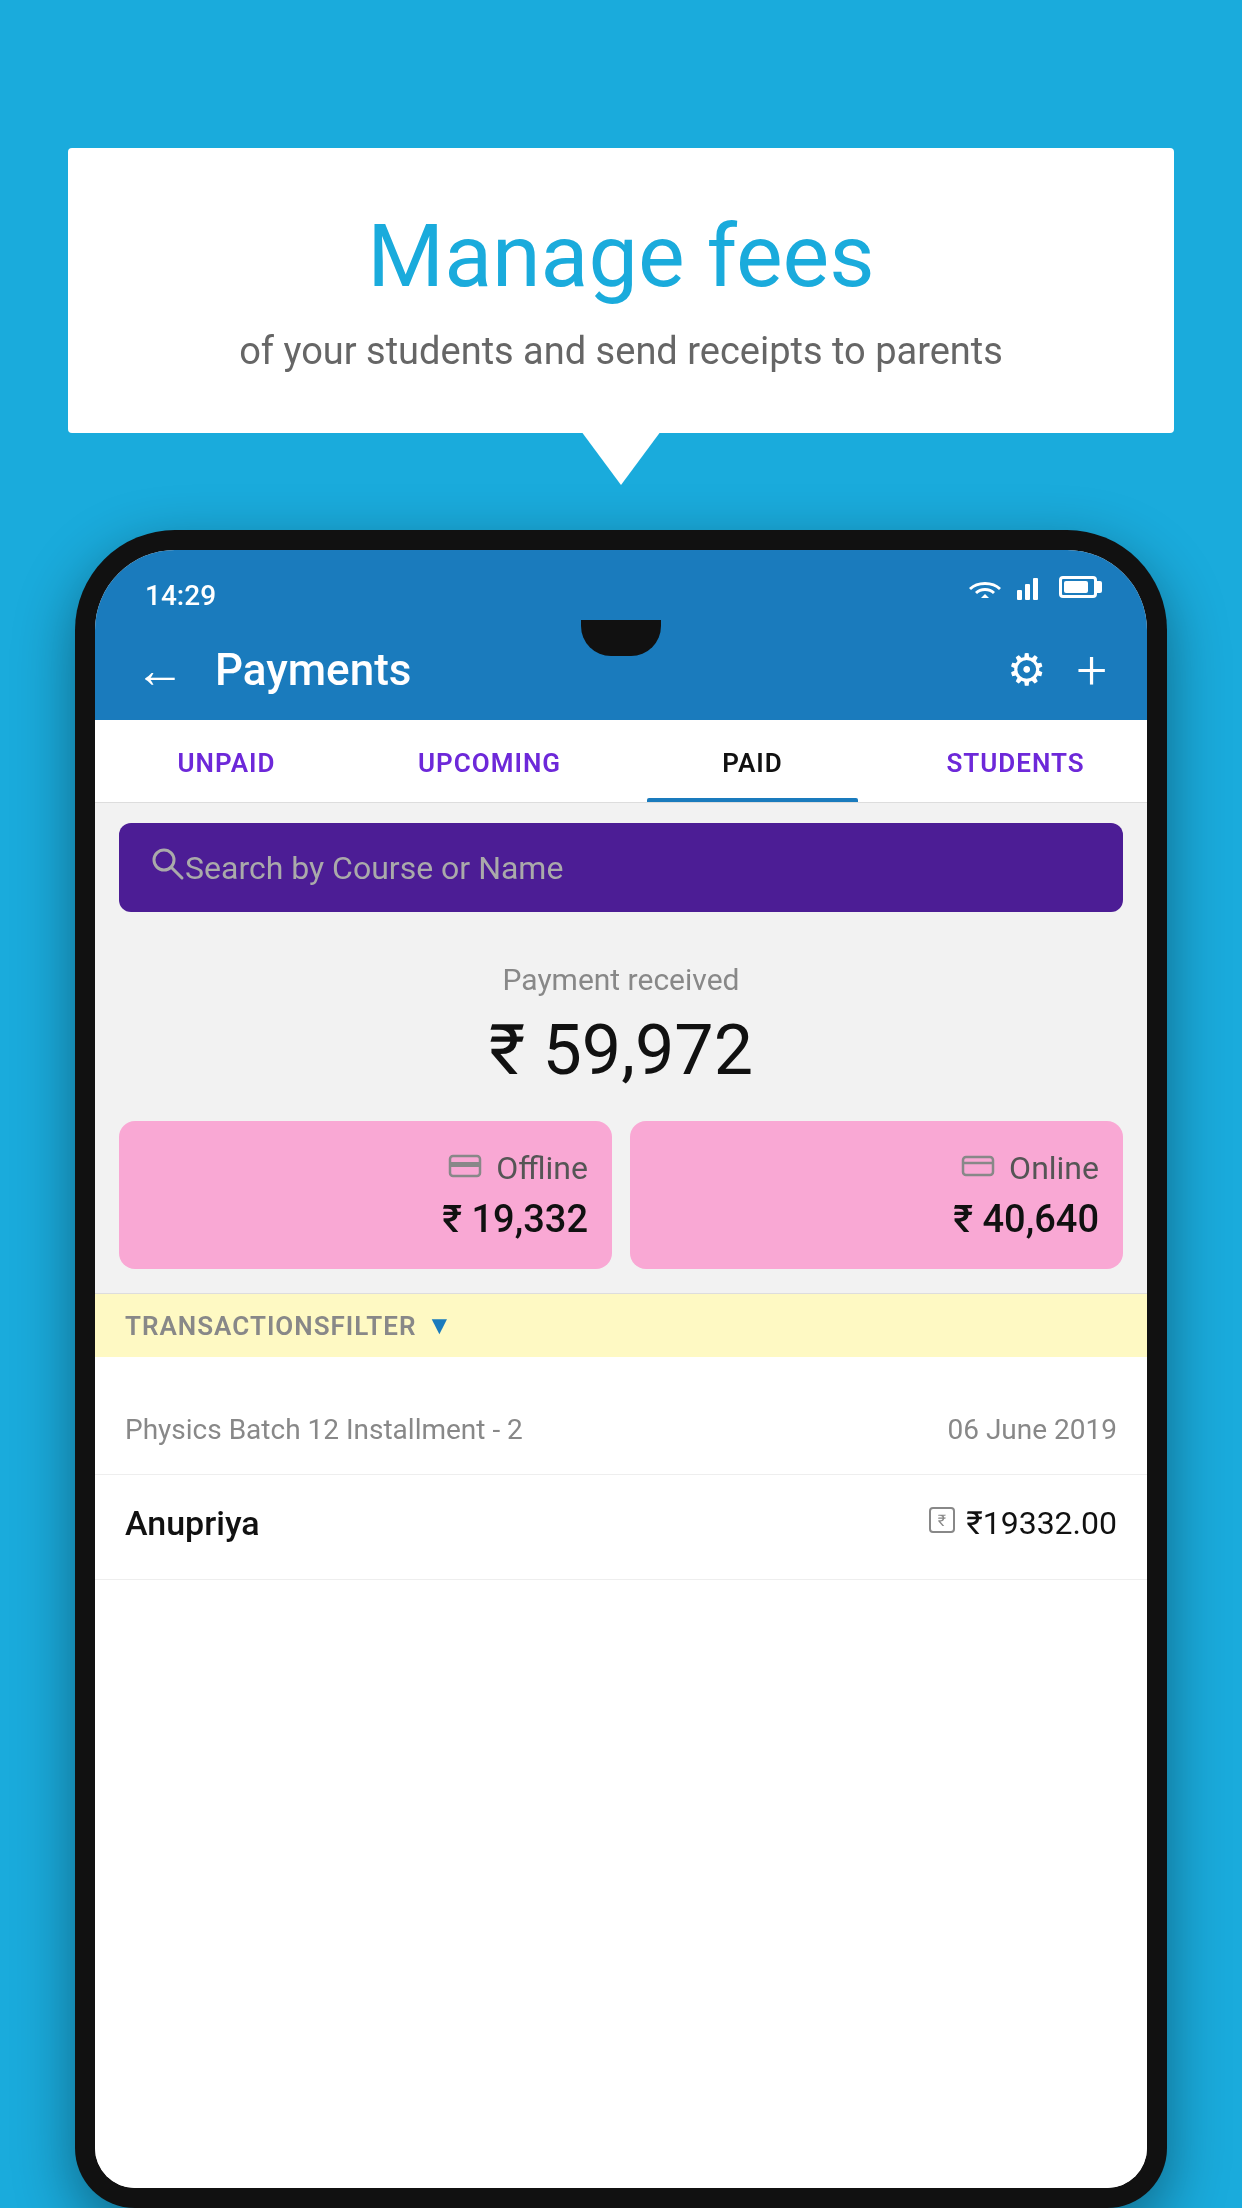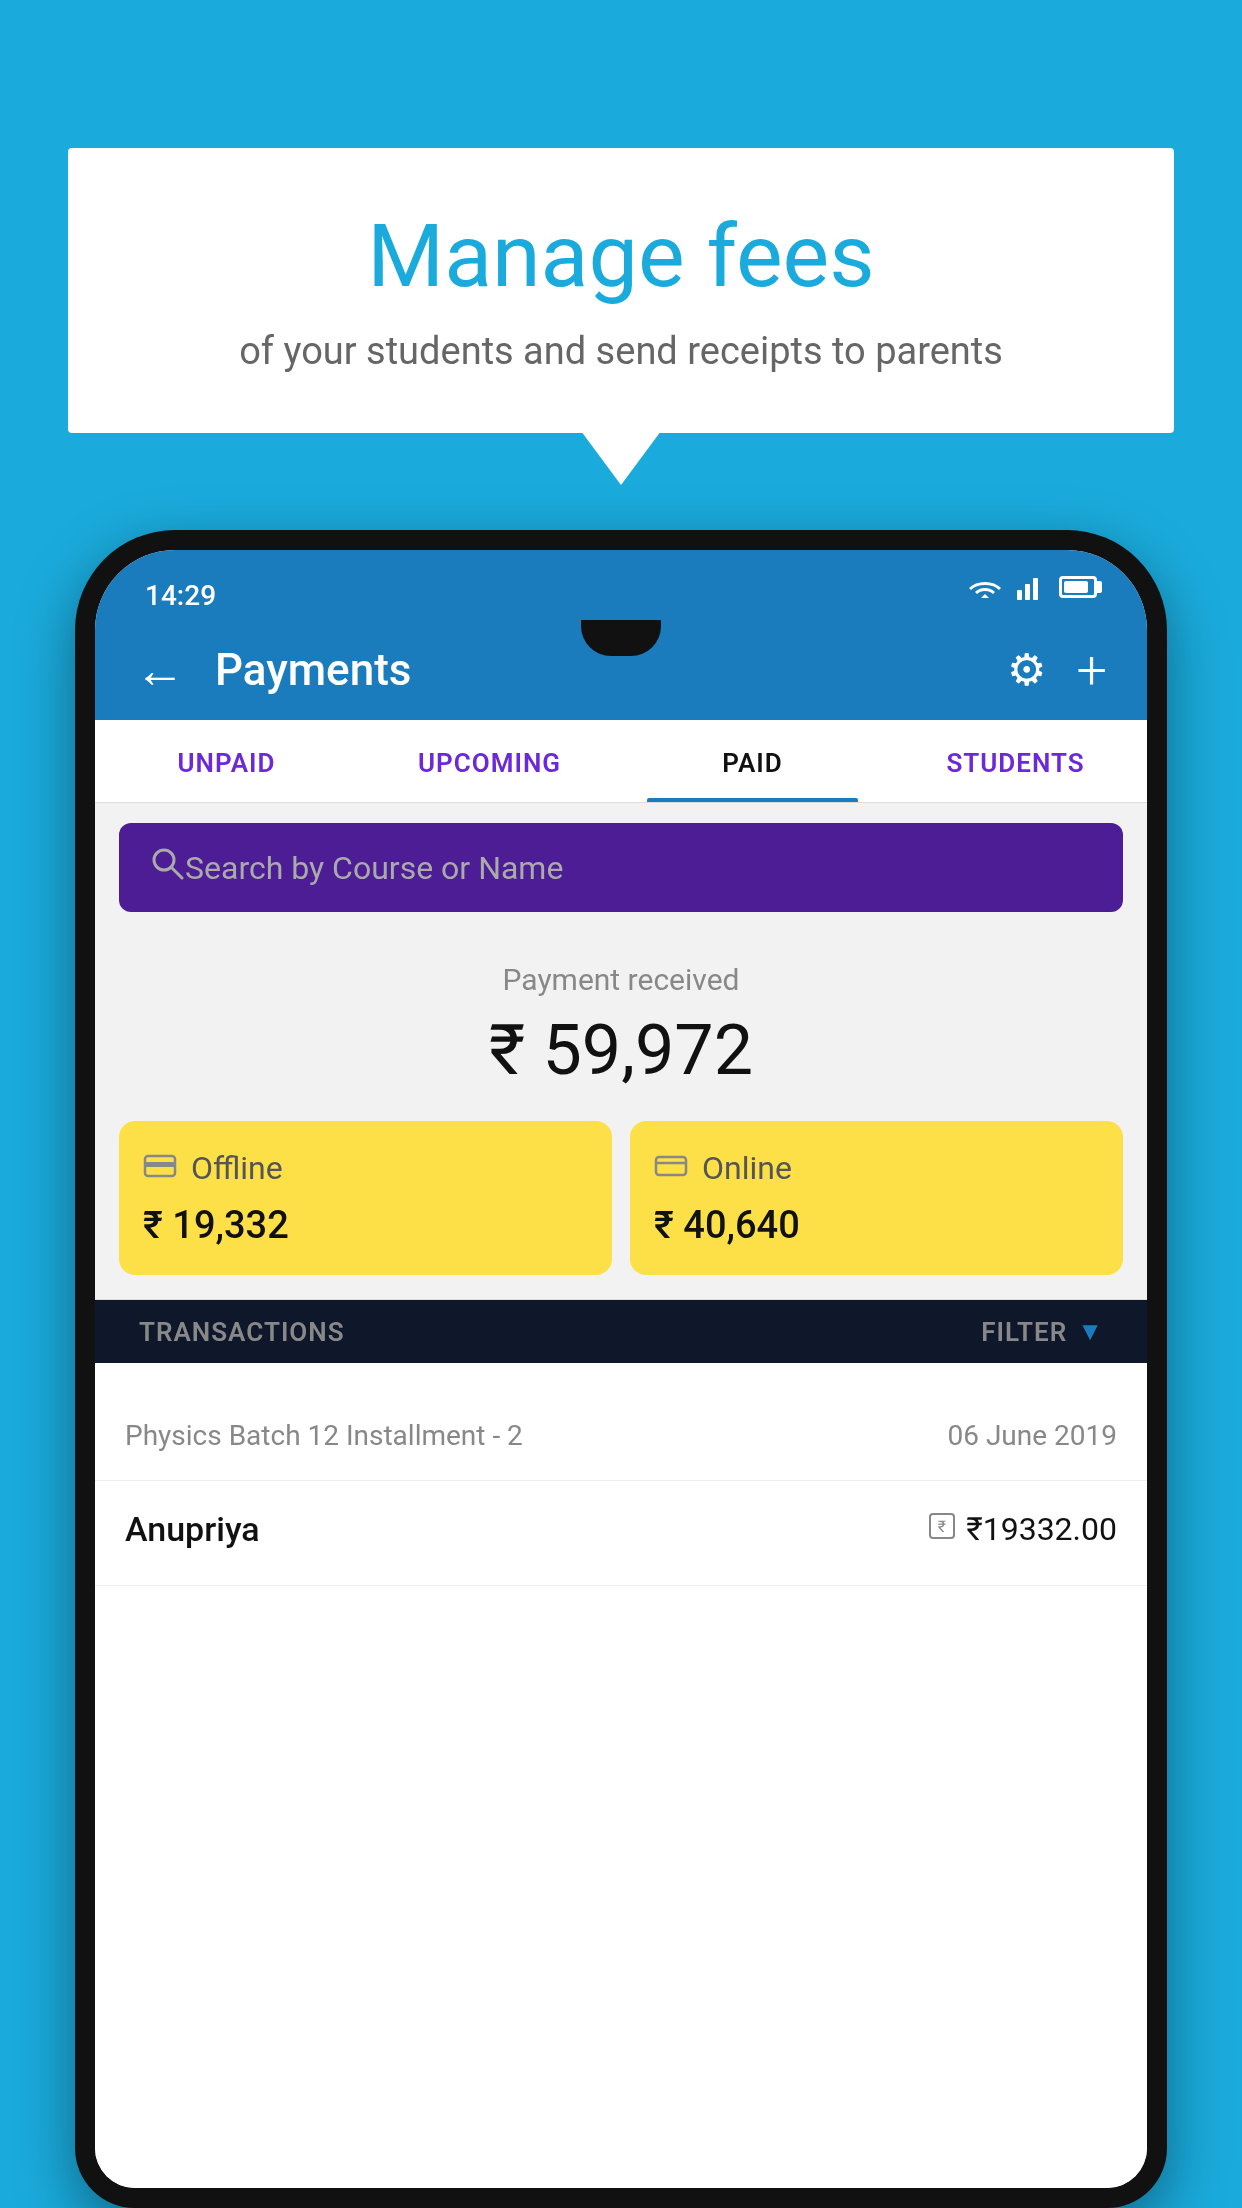--- a/index.html
+++ b/index.html
@@ -275,26 +275,27 @@
     
     .payment-cards {
       background: #f2f2f2;
       padding: 10px 24px 24px;
       display: flex;
       gap: 18px;
     }
 
     .payment-card {
       flex: 1;
-      background: #fde047;
+      background: #f9a8d4;
       border-radius: 16px;
       padding: 28px 24px;
       display: flex;
       flex-direction: column;
-      gap: 16px;
+      gap: 10px;
+      align-items: flex-end;
     }
 
     .card-header {
       display: flex;
       align-items: center;
       gap: 14px;
     }
 
     .card-icon {
       font-size: 30px;
@@ -307,25 +308,24 @@
     }
 
     .card-amount {
       font-size: 38px;
       color: #111;
       font-weight: 500;
     }
 
     
     .transactions-header {
-      background: #0f172a;
-      display: flex;
-      align-items: center;
-      justify-content: space-between;
-      padding: 16px 44px;
+      background: #fef9c3;
+      display: flex;
+      align-items: center;
+      padding: 16px 30px;
       border-top: 1px solid #ddd;
     }
 
     .transactions-label {
       font-size: 26px;
       color: #888;
       font-weight: 600;
       letter-spacing: 1px;
     }
 

